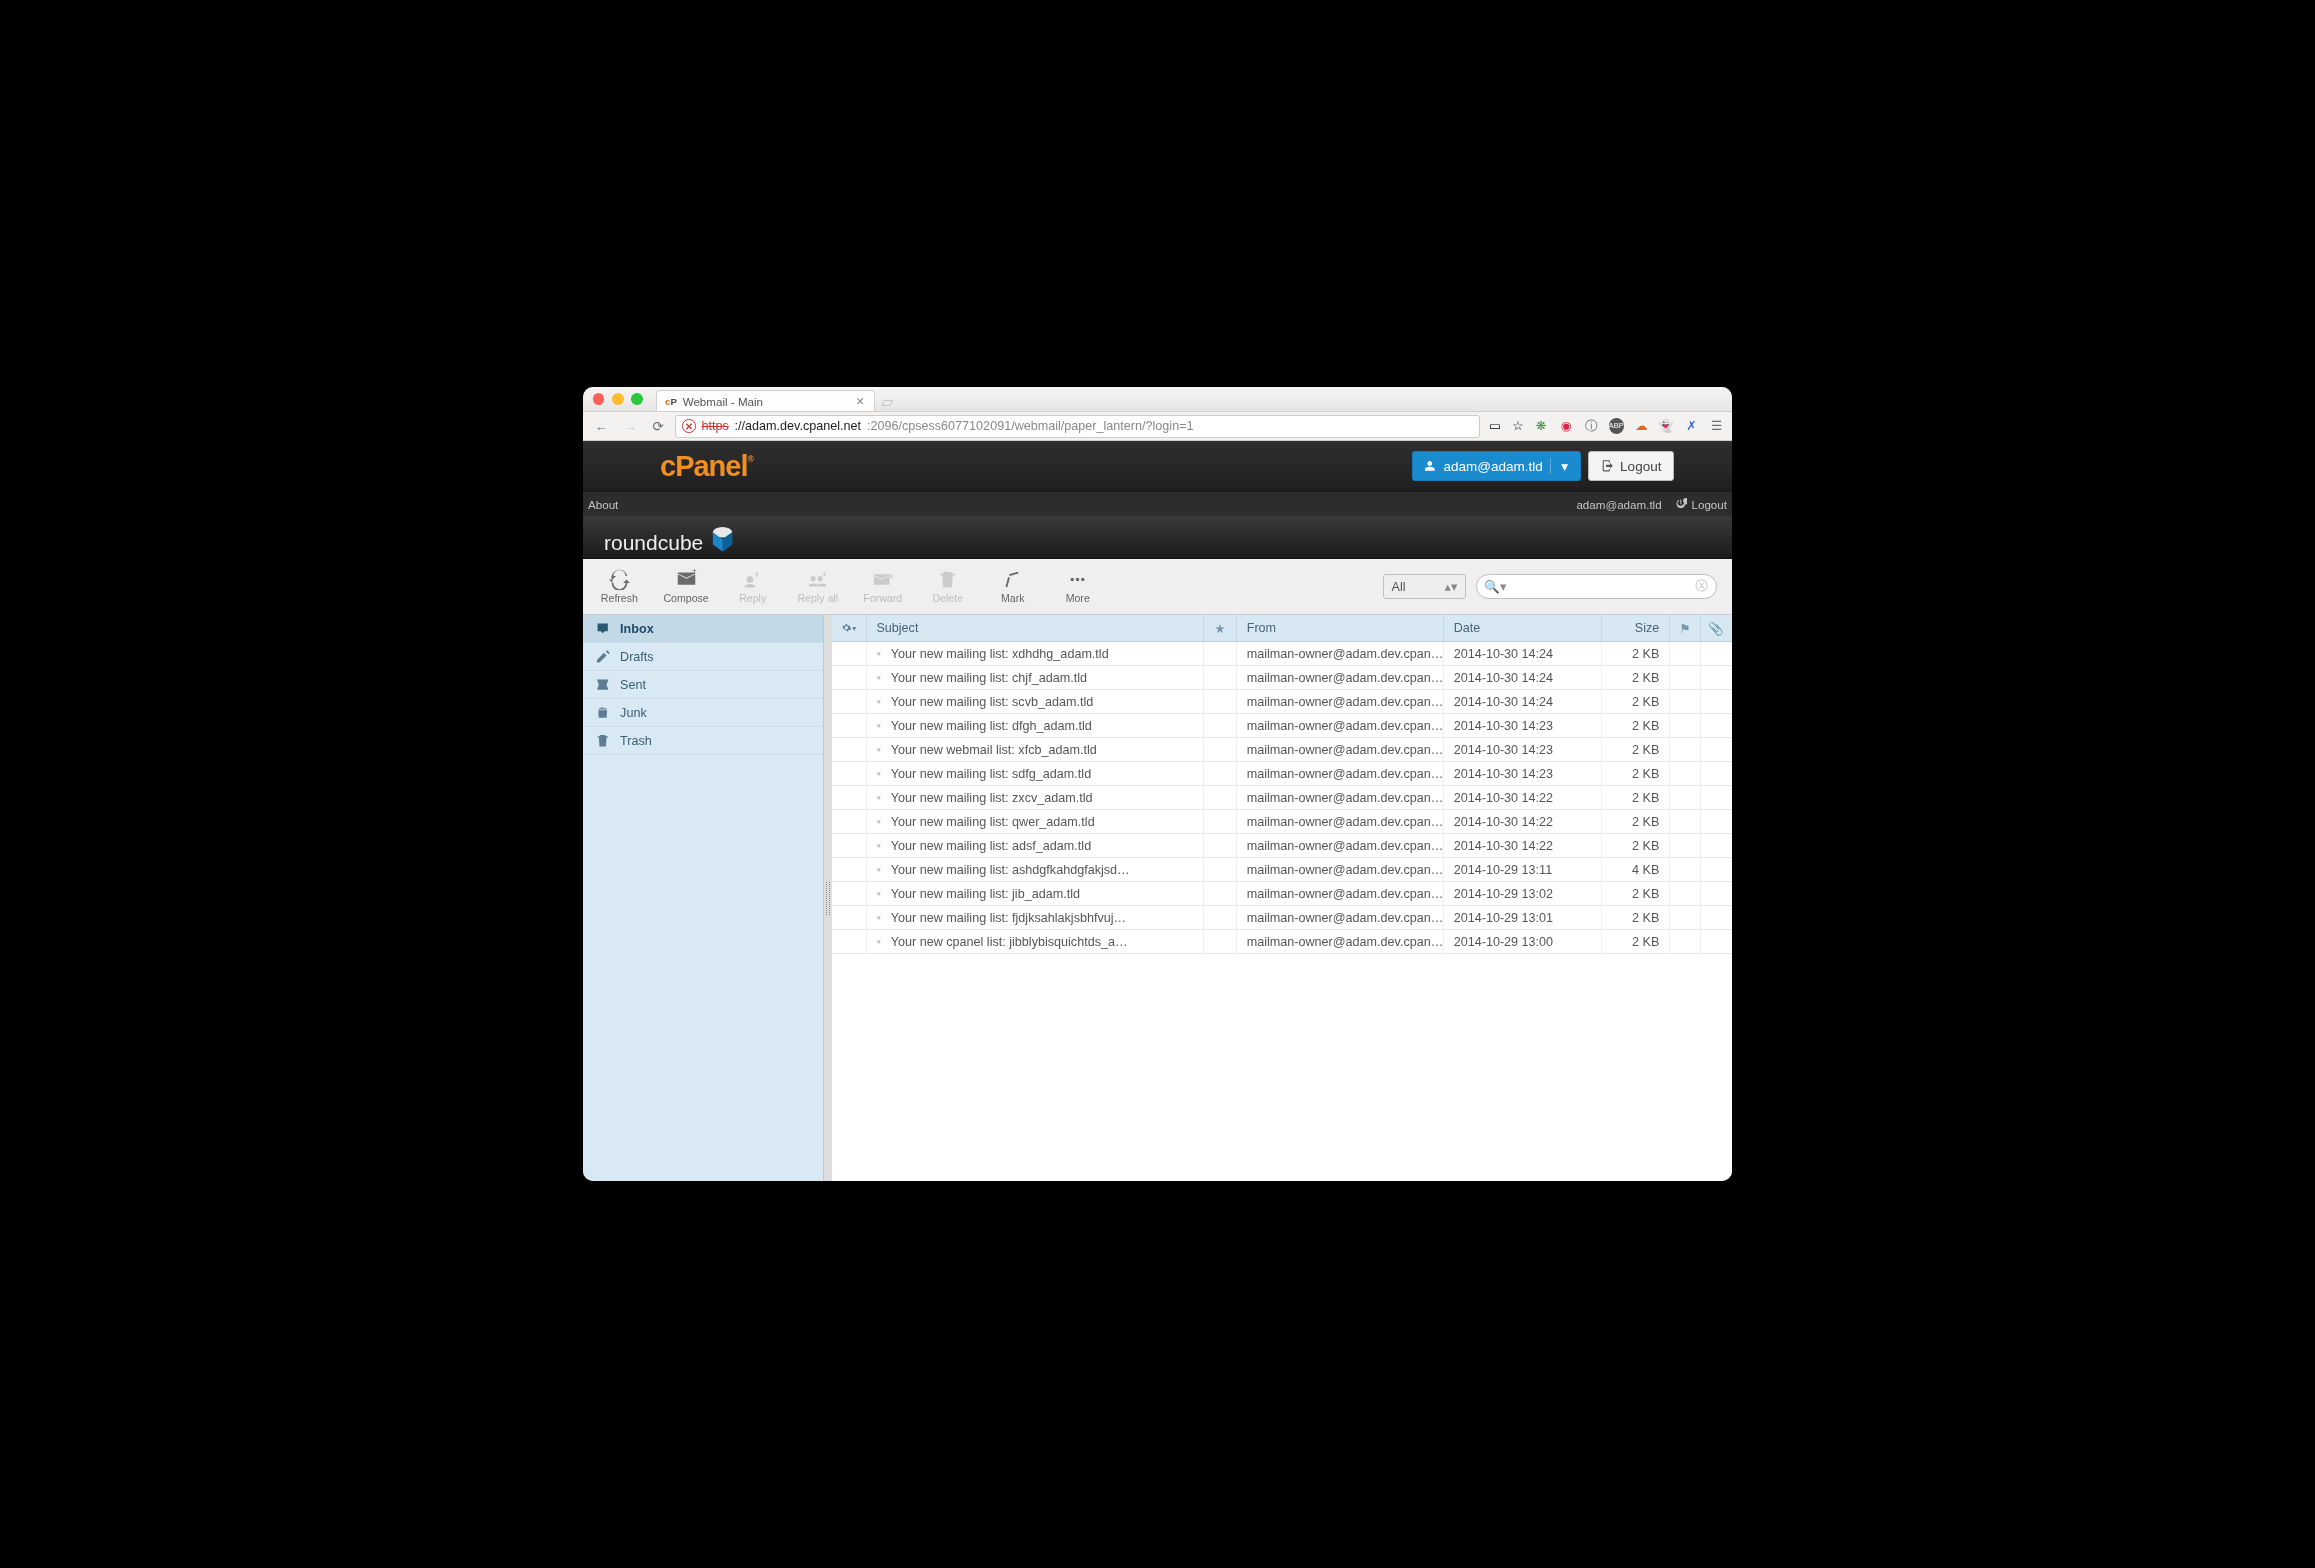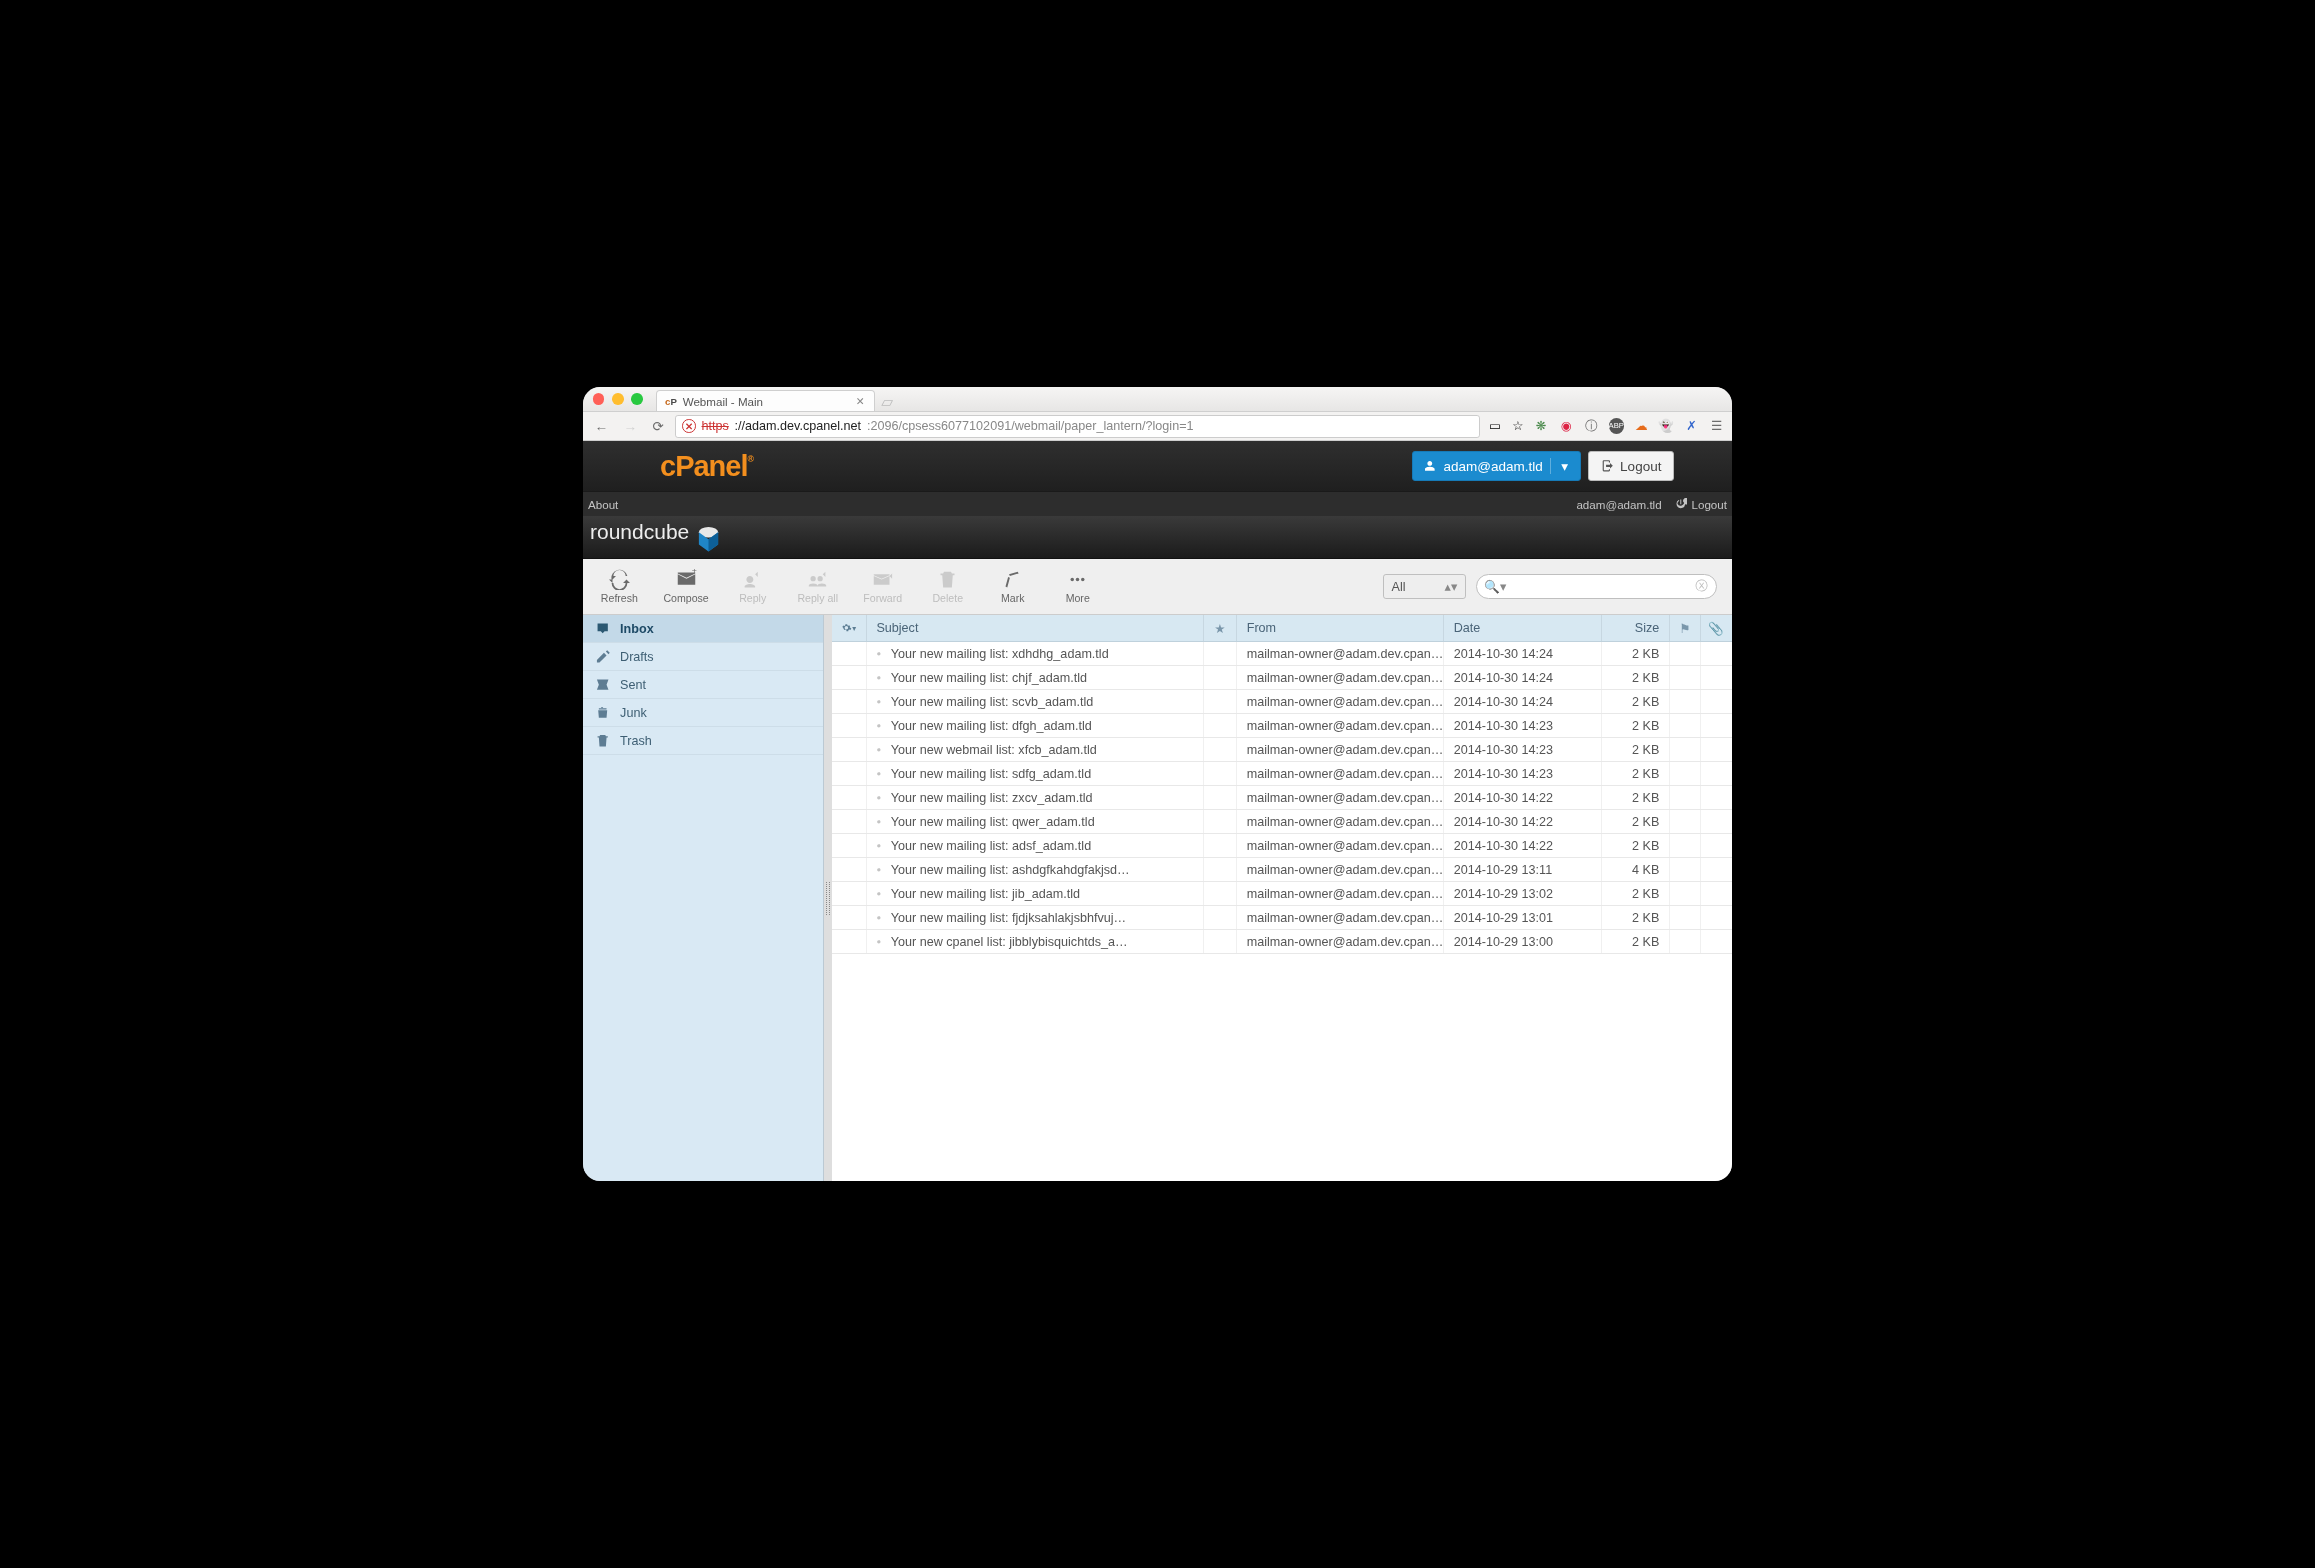--- a/index.html
+++ b/index.html
@@ -1,17 +1,17 @@
 <!DOCTYPE html>
 <html><head>
 <meta charset="utf-8">
 <style>
   * { box-sizing: border-box; margin: 0; padding: 0; }
   body { font-family: "Lucida Grande","Helvetica Neue",Arial,sans-serif; font-size: 12.6px; background:#000; display:flex; align-items:center; justify-content:center; height:100vh; }
-  .window { width:1149px; height:794px; background:#a3a3a3; border-radius:17px; box-shadow:0 29px 58px rgba(0,0,0,.6); overflow:hidden; display:flex; flex-direction:column; }
+  .window { width:1149px; height:794px; background:#a3a3a3; border-radius:10px; box-shadow:0 29px 58px rgba(0,0,0,.6); overflow:hidden; display:flex; flex-direction:column; }
   
   .titlebar { height:25px; background:linear-gradient(#f6f5f4,#e7e6e5); display:flex; align-items:center; padding:0 9.7px; border-bottom:1px solid #cfcfcf; }
   .traffic { display:flex; gap:7.7px; margin-right:13.5px;}
   .dot{width:11.6px;height:11.6px;border-radius:50%;}
   .dot.red{background:#ff5f57}.dot.yellow{background:#ffbd2e}.dot.green{background:#28c940}
   .tab { height:21px; background:#fdfdfd; border:1px solid #cfcfcf; border-bottom:none; border-radius:3.9px 3.9px 0 0; display:flex; align-items:center; padding:0 9.7px 0 7.7px; gap:5.8px; font-size:11.6px; color:#555; margin-top:3.9px;}
   .tab .favicon{font-weight:bold;font-size:9.7px;}
   .cp-fav .c{color:#c66a1e}.cp-fav .p{color:#4a4a4a}
   .tab .x{color:#888;margin-left:87px;font-size:10.6px}
   .newtab{margin-left:5.8px;margin-top:5.8px;color:#bcbcbc;font-size:15.4px}
@@ -33,21 +33,21 @@
   .cplogo .reg{font-size:8.7px;color:#f38f1e;position:relative;top:-13.5px}
   .cpright{display:flex;gap:7.7px}
   .userbtn{background:#1b8bcf;border:1px solid #167ab7;color:#fff;padding:5.8px 11.6px;border-radius:2.9px;display:flex;align-items:center;gap:7.7px;font-size:13.5px}
   .userbtn .arrow{border-left:1px solid rgba(255,255,255,.3);padding-left:9.7px}
   .logoutbtn{background:#f4f4f4;border:1px solid #bbb;color:#444;padding:5.8px 11.6px;border-radius:2.9px;display:flex;align-items:center;gap:5.8px;font-size:13.5px}
   
   .rcinfo{height:25px;background:#2d2d2d;display:flex;align-items:center;justify-content:space-between;padding:0 5px;color:#c4c4c4;font-size:11.6px;border-top:1px solid #1a1a1a}
   .rcinfo .right{display:flex;gap:13.5px;align-items:center}
   .rcinfo .logout{display:flex;gap:4.8px;align-items:center}
   .rcnav{height:43px;background:linear-gradient(#3a3a3a,#1b1b1b);display:flex;align-items:center;justify-content:space-between;padding-right:0;border-bottom:1px solid #111}
-  .rclogo{display:flex;align-items:flex-start;gap:2px;padding-left:7px}
+  .rclogo{display:flex;align-items:flex-end;gap:2px;padding-left:21px}
   .rclogo .txt{color:#eee;font-size:21px;font-weight:300}
   .rctabs{display:flex;height:100%}
   .rctab{display:flex;align-items:center;gap:7.7px;padding:0 15.4px;color:#ddd;font-size:13.5px;cursor:pointer}
   .rctab.active{background:#121212;color:#1fb3ea}
   .rctab.active svg{fill:#1fb3ea}
   .rctab.more{width:25px;justify-content:center;padding:0}
   
   .toolbar{height:56px;background:#efefef;border-bottom:1px solid #ccc;display:flex;align-items:center;justify-content:space-between;padding:0 15.4px}
   .tbleft{display:flex;gap:23px}
   .tbtn{display:flex;flex-direction:column;align-items:center;gap:1.9px;font-size:10.6px;color:#666;cursor:pointer;min-width:42px}

